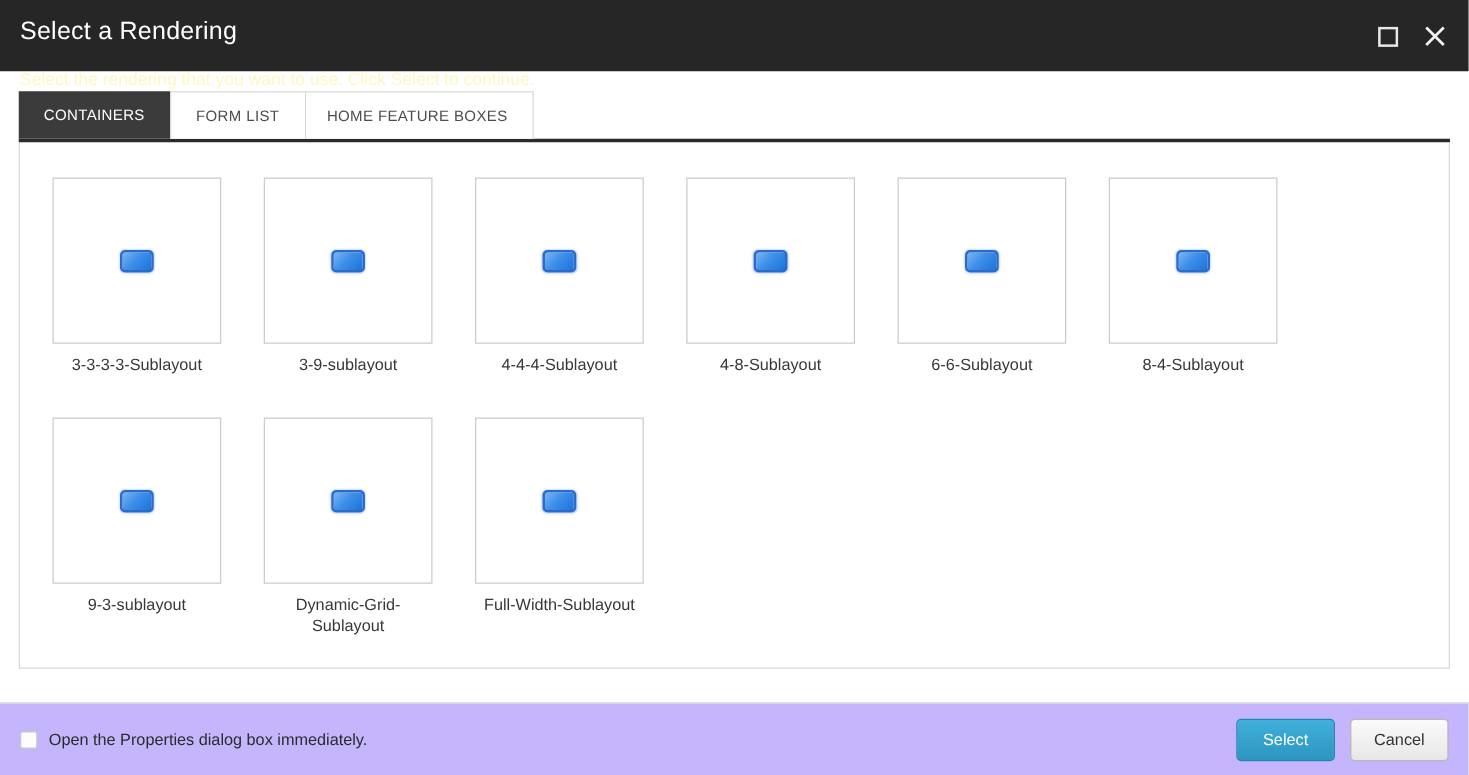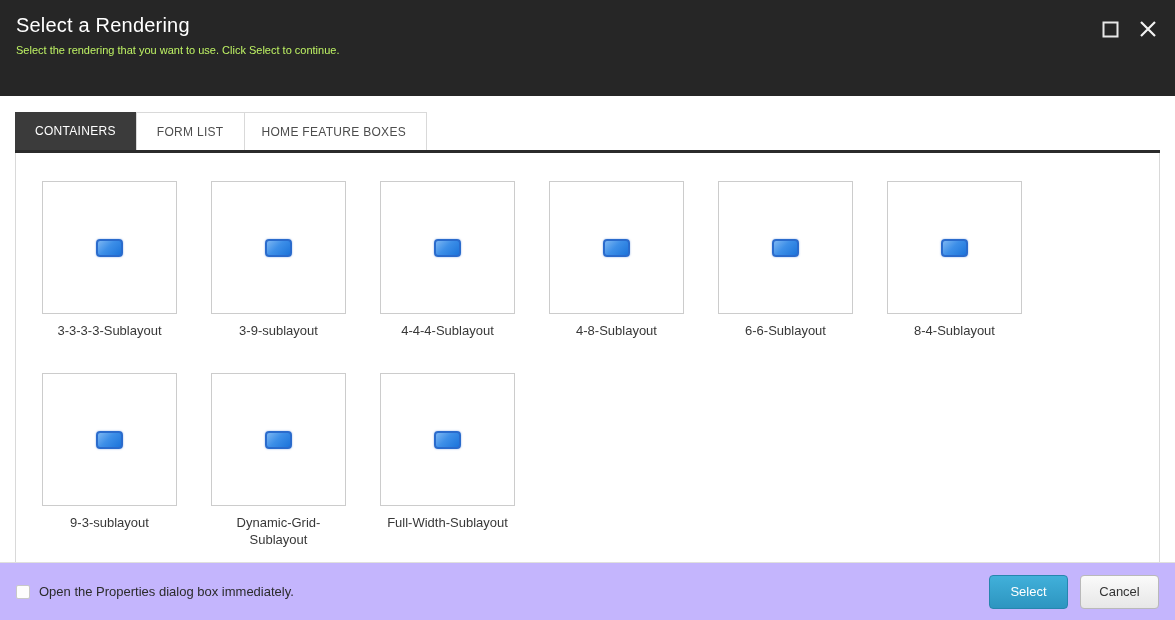--- a/index.html
+++ b/index.html
@@ -7,34 +7,34 @@
   body {
     font-family: "Liberation Sans", sans-serif;
     background: #ffffff;
     color: #333;
     position: relative;
   }
 
   
   .dlg-header {
     background: #262626;
-    height: 96px;
+    height: 57px;
     padding: 14px 16px 0 16px;
     position: relative;
   }
   .dlg-title {
     color: #ffffff;
     font-size: 20px;
     font-weight: 400;
     letter-spacing: .2px;
   }
   .dlg-subtitle {
-    color: #bef264;
-    font-size: 11px;
-    margin-top: 7px;
+    color: #fef9c3;
+    font-size: 14px;
+    margin-top: 18px;
   }
   .win-controls {
     position: absolute;
     top: 18px;
     right: 16px;
     display: flex;
     gap: 16px;
     align-items: center;
   }
   .win-btn {

